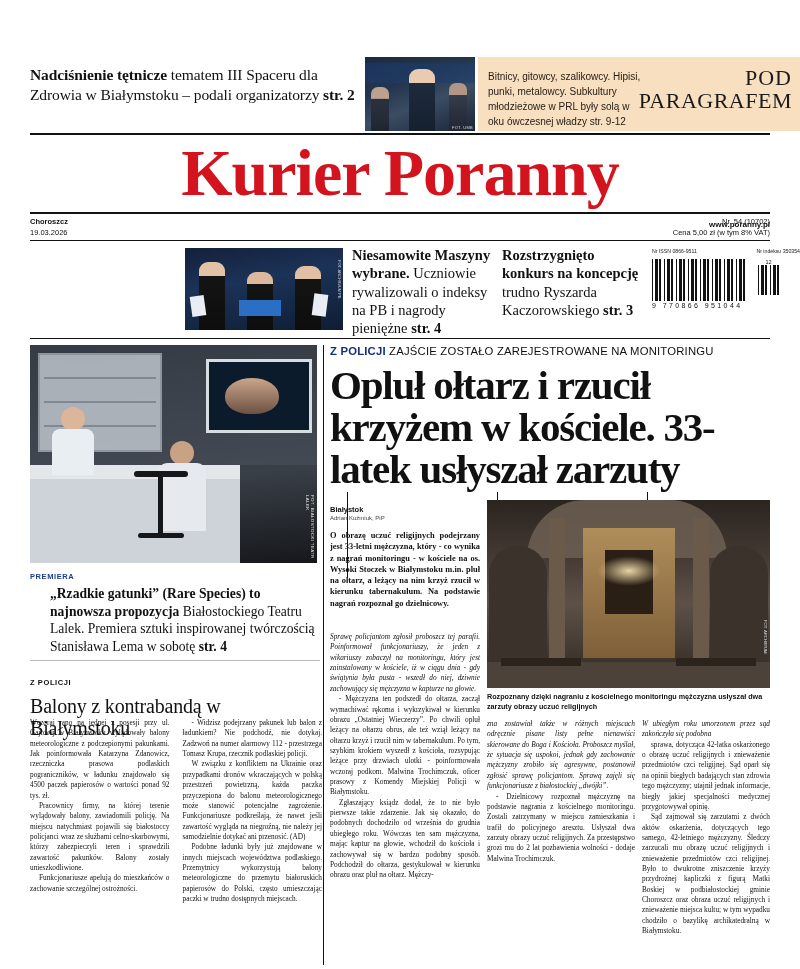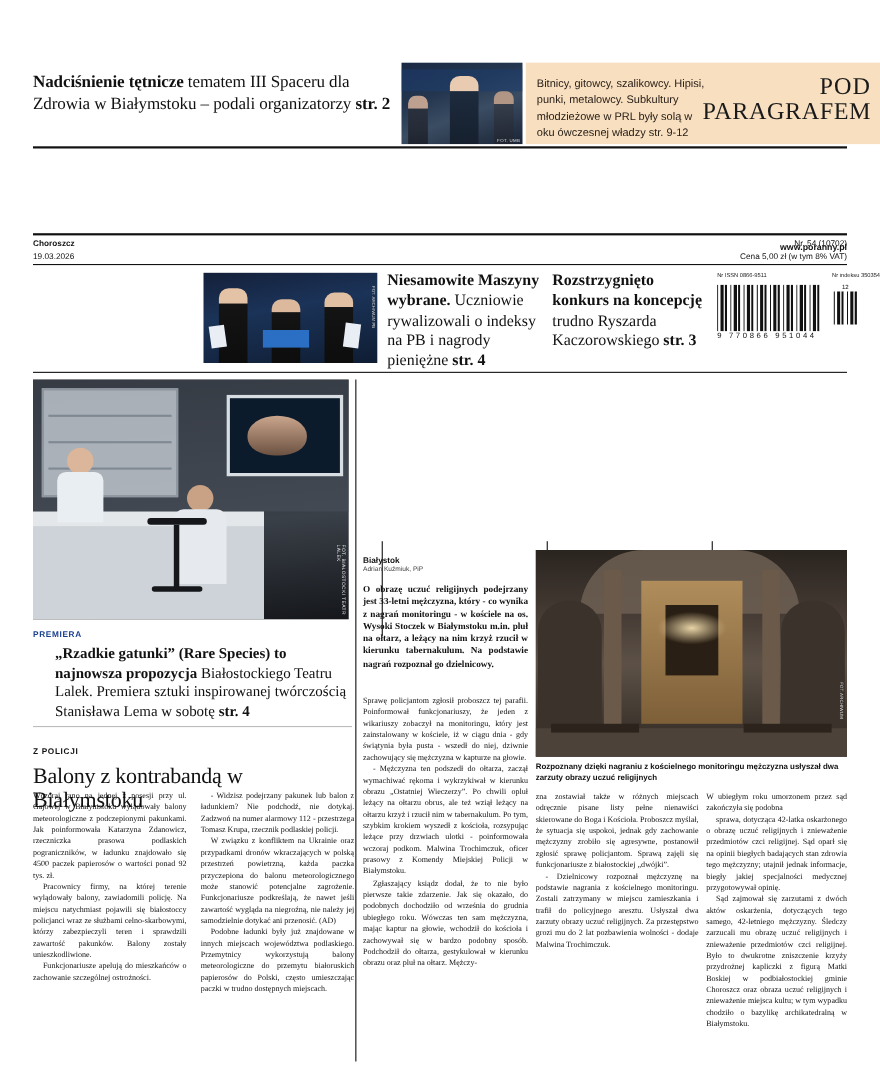--- a/index.html
+++ b/index.html
@@ -158,21 +158,21 @@
   .church .glow{position:absolute;left:110px;top:56px;width:64px;height:30px;background:radial-gradient(ellipse at center,#e8d4a6 0%,rgba(232,212,166,0) 70%);}
   .church-credit{position:absolute;right:2px;top:120px;font-size:4.2px;color:#ddd;writing-mode:vertical-rl;font-family:"Liberation Sans",sans-serif;}
   .church-cap { position:absolute; left:487px; top:692px; width:283px;
       font-family:"Liberation Sans", sans-serif; font-weight:bold; font-size:7.2px;
       line-height:1.42; color:#111; }
 
   .main-cols { position:absolute; left:330px; top:632px; width:440px; height:332px; }
   .mc { position:absolute; top:0; width:150px; font-size:7.3px; line-height:1.42;
         text-align:justify; font-family:"Liberation Serif", serif; }
   .mc p { margin:0; text-indent:9px; }
-  .mc p.first { text-indent:0; }
+  .mc p.first { text-indent:0;font-style:italic; }
   .mc1 { left:0; top:0; height:332px; }
   .mc2 { left:157px; top:87px; width:148px; height:245px; }
   .mc3 { left:312px; top:87px; width:128px; height:245px; }
 </style>
 </head>
 <body>
 
 <div class="page">
 
   <div class="topstrip">
@@ -191,20 +191,23 @@
     <div class="promo-right">
       <div class="txt">Bitnicy, gitowcy, szalikowcy. Hipisi, punki, metalowcy. Subkultury młodzieżowe w PRL były solą w oku ówczesnej władzy  str. 9-12</div>
       <div class="pp">
         <span class="w1">POD</span>
         <span class="w2">PARAGRAFEM</span>
       </div>
     </div>
   </div>
 
   <div class="mast-rule-top"></div>
+  <div class="masthead">
+    <div class="title">Kurier Poranny</div>
+  </div>
   <div class="mast-rule-bot"></div>
 
   <div class="infobar">
     <div class="left">
       <div class="d1">Choroszcz</div>
       <div>19.03.2026</div>
     </div>
     <div class="center">www.poranny.pl</div>
     <div class="right">
       <div>Nr. 54 (10702)</div>
@@ -357,20 +360,26 @@
       <p class="first">Wczoraj rano na jednej z posesji przy ul. Gajowej w Białymstoku wylądowały balony meteorologiczne z podczepionymi pakunkami. Jak poinformowała Katarzyna Zdanowicz, rzeczniczka prasowa podlaskich pograniczników, w ładunku znajdowało się 4500 paczek papierosów o wartości ponad 92 tys. zł.</p>
       <p>Pracownicy firmy, na której terenie wylądowały balony, zawiadomili policję. Na miejscu natychmiast pojawili się białostoccy policjanci wraz ze służbami celno-skarbowymi, którzy zabezpieczyli teren i sprawdzili zawartość pakunków. Balony zostały unieszkodliwione.</p>
       <p>Funkcjonariusze apelują do mieszkańców o zachowanie szczególnej ostrożności.</p>
       <p>- Widzisz podejrzany pakunek lub balon z ładunkiem? Nie podchodź, nie dotykaj. Zadzwoń na numer alarmowy 112 - przestrzega Tomasz Krupa, rzecznik podlaskiej policji.</p>
       <p>W związku z konfliktem na Ukrainie oraz przypadkami dronów wkraczających w polską przestrzeń powietrzną, każda paczka przyczepiona do balonu meteorologicznego może stanowić potencjalne zagrożenie. Funkcjonariusze podkreślają, że nawet jeśli zawartość wygląda na niegroźną, nie należy jej samodzielnie dotykać ani przenosić. (AD)</p>
       <p>Podobne ładunki były już znajdowane w innych miejscach województwa podlaskiego. Przemytnicy wykorzystują balony meteorologiczne do przemytu białoruskich papierosów do Polski, często umieszczając paczki w trudno dostępnych miejscach.</p>
     </div>
 
   <div class="vdiv" style="left:323px; top:345px; height:620px;"></div>
 
+  <div class="main">
+    <div class="main-kick">
+      <b>Z POLICJI</b><span> ZAJŚCIE ZOSTAŁO ZAREJESTROWANE NA MONITORINGU</span>
+    </div>
+    <div class="main-head">Opluł ołtarz i rzucił krzyżem w kościele. 33-latek usłyszał zarzuty</div>
+  </div>
 
   <div class="byline">
     <div class="city">Białystok</div>
     <div class="auth">Adrian Kuźmiuk, PiP</div>
   </div>
   <div class="lead">O obrazę uczuć religijnych podejrzany jest 33-letni mężczyzna, który - co wynika z nagrań monitoringu - w kościele na os. Wysoki Stoczek w Białymstoku m.in. pluł na ołtarz, a leżący na nim krzyż rzucił w kierunku tabernakulum. Na podstawie nagrań rozpoznał go dzielnicowy.</div>
 
   <div class="church">
     <div class="vault"></div>
     <div class="arcL"></div>

